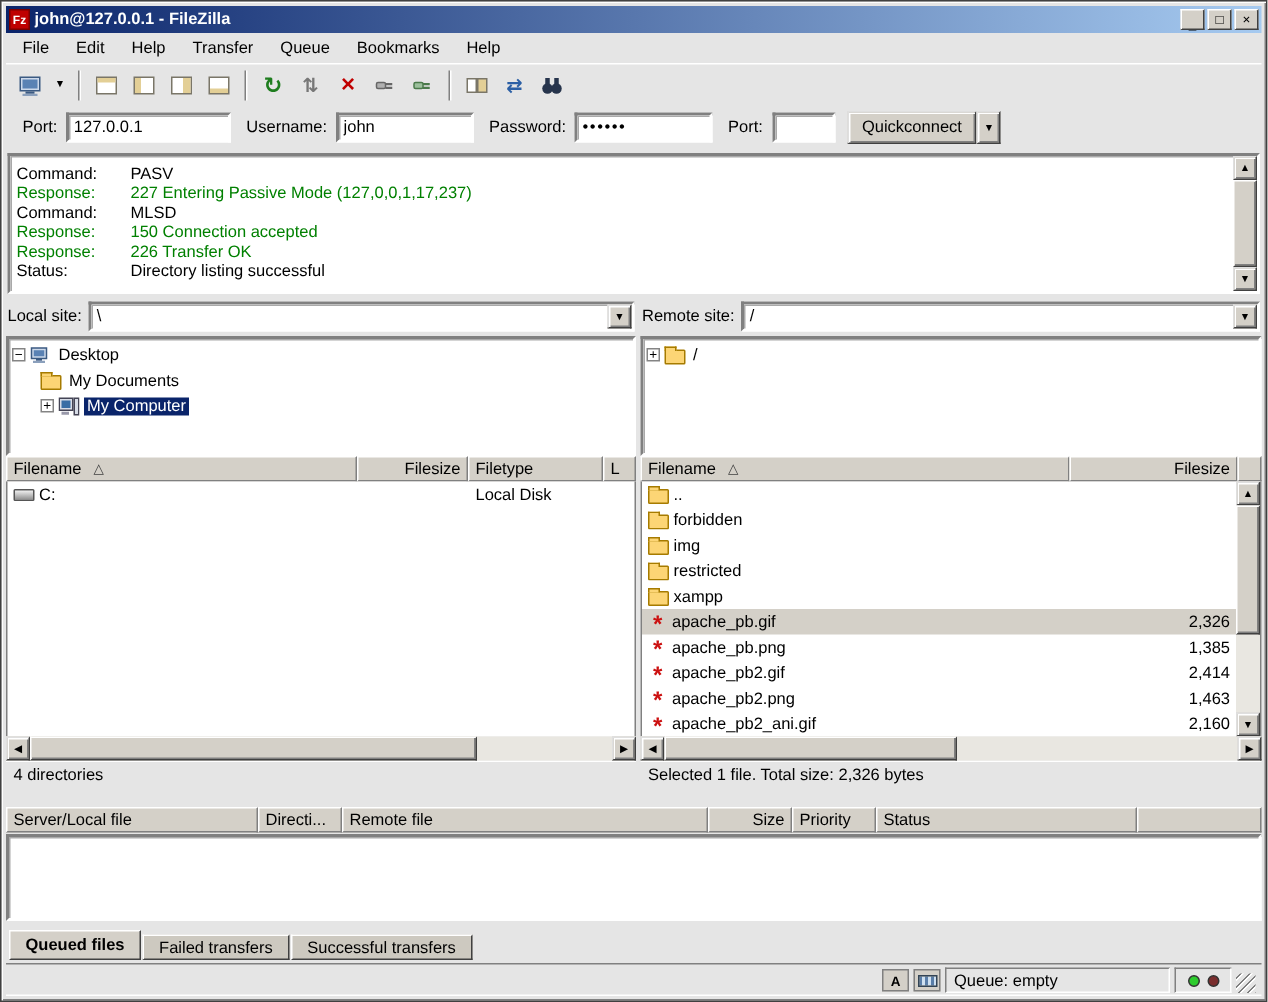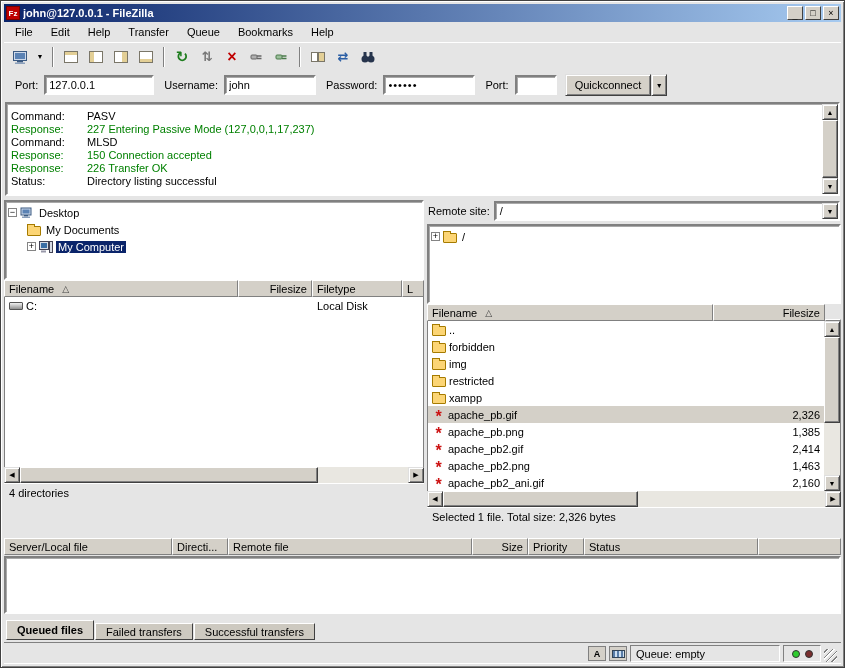--- a/index.html
+++ b/index.html
@@ -96,21 +96,21 @@
   .treebox { flex:0 0 80px; background:#fff; border:2px solid; border-color:#808080 #fff #fff #808080;
     box-shadow: inset 1px 1px 0 rgba(64,64,64,.45); padding:2px; overflow:hidden; }
   .trow { display:flex; align-items:center; gap:3px; height:17px; }
   .indent { width:16px; flex:0 0 16px; }
   .expander { width:9px; flex:0 0 9px; height:9px; border:1px solid #848484; background:#fff;
     font-size:9px; line-height:7px; text-align:center; }
   .tlabel { padding:0 2px; white-space:nowrap; }
   .tlabel.sel { background:#0a246a; color:#fff; }
 
   
-  .lheader { height:17px; flex:0 0 17px; display:flex;align-items:flex-end; }
+  .lheader { height:17px; flex:0 0 17px; display:flex; }
   .colhdr { background:#d4d0c8; height:17px; padding:1px 4px; display:flex; align-items:center;
     border:1px solid; border-color:#fff #808080 #808080 #fff; white-space:nowrap; overflow:hidden; }
   .sort { font-size:9px; margin-left:8px; color:#404040; }
   .c-name { width:234px; flex:0 0 234px; }
   .c-size { width:74px; flex:0 0 74px; justify-content:flex-end; }
   .c-type { width:90px; flex:0 0 90px; }
   .c-last { flex:1; }
   .r-name { width:286px; flex:0 0 286px; }
   .r-size { flex:1; justify-content:flex-end; }
   .hdr-stub { width:16px; flex:0 0 16px; background:#d4d0c8; border:1px solid; border-color:#fff #808080 #808080 #fff; }
@@ -333,20 +333,29 @@
       <span class="vthumb" style="top:16px; bottom:16px;"></span>
       <span class="sbtn btn3d dn">
           <span>▼</span>
         </span>
     </div>
   </div>
 
   <div class="panes">
 
     <div class="pane local">
+      <div class="site-row">
+        <span>Local site:</span>
+        <span class="combo">
+          <span class="combo-val">\</span>
+          <span class="combo-dd btn3d">
+              <span class="g g-dd">▼</span>
+            </span>
+        </span>
+      </div>
       <div class="treebox">
         <div class="trow">
           <span class="expander">−</span>
           <svg width="14" height="14">
               <rect x="1" y="2" width="10" height="7" fill="#cdd9ea" stroke="#3b5a82"></rect>
               <rect x="2.5" y="3.5" width="7" height="4" fill="#5a82b4"></rect>
               <rect x="4" y="9" width="4" height="1.5" fill="#3b5a82"></rect>
               <rect x="2" y="10.5" width="8" height="1.5" fill="#8ba0bc"></rect>
             </svg>
           <span class="tlabel">Desktop</span>

